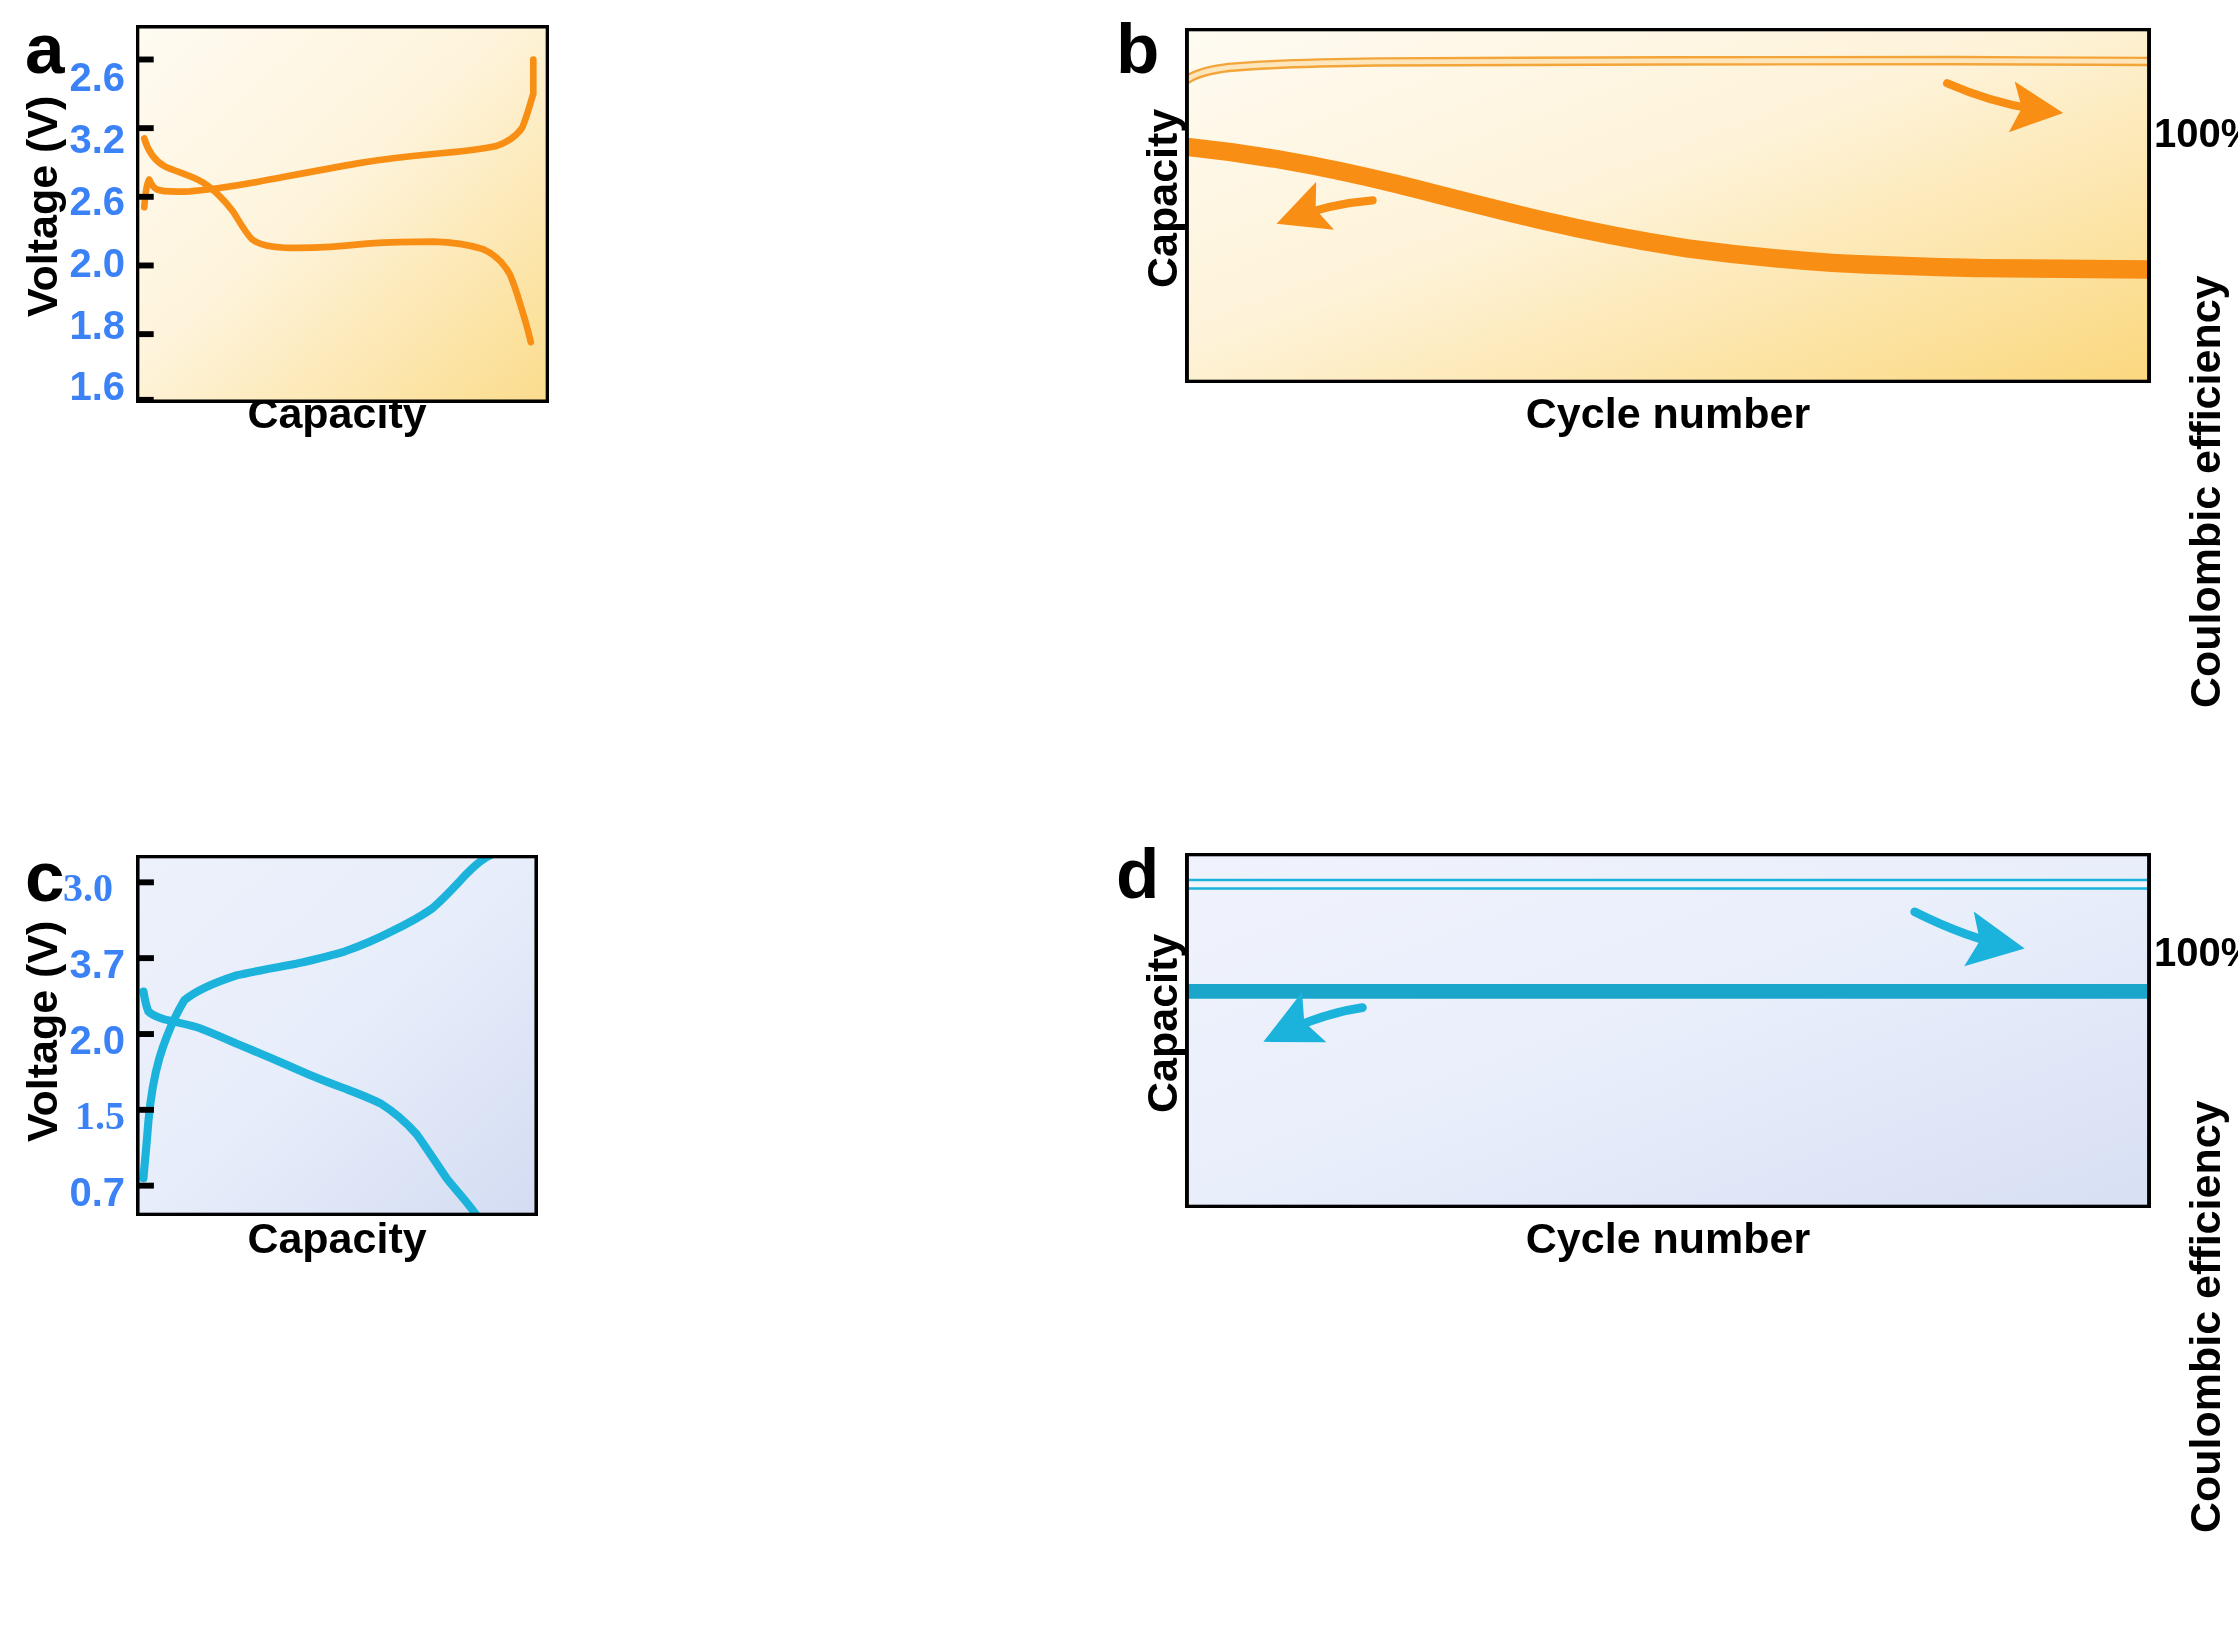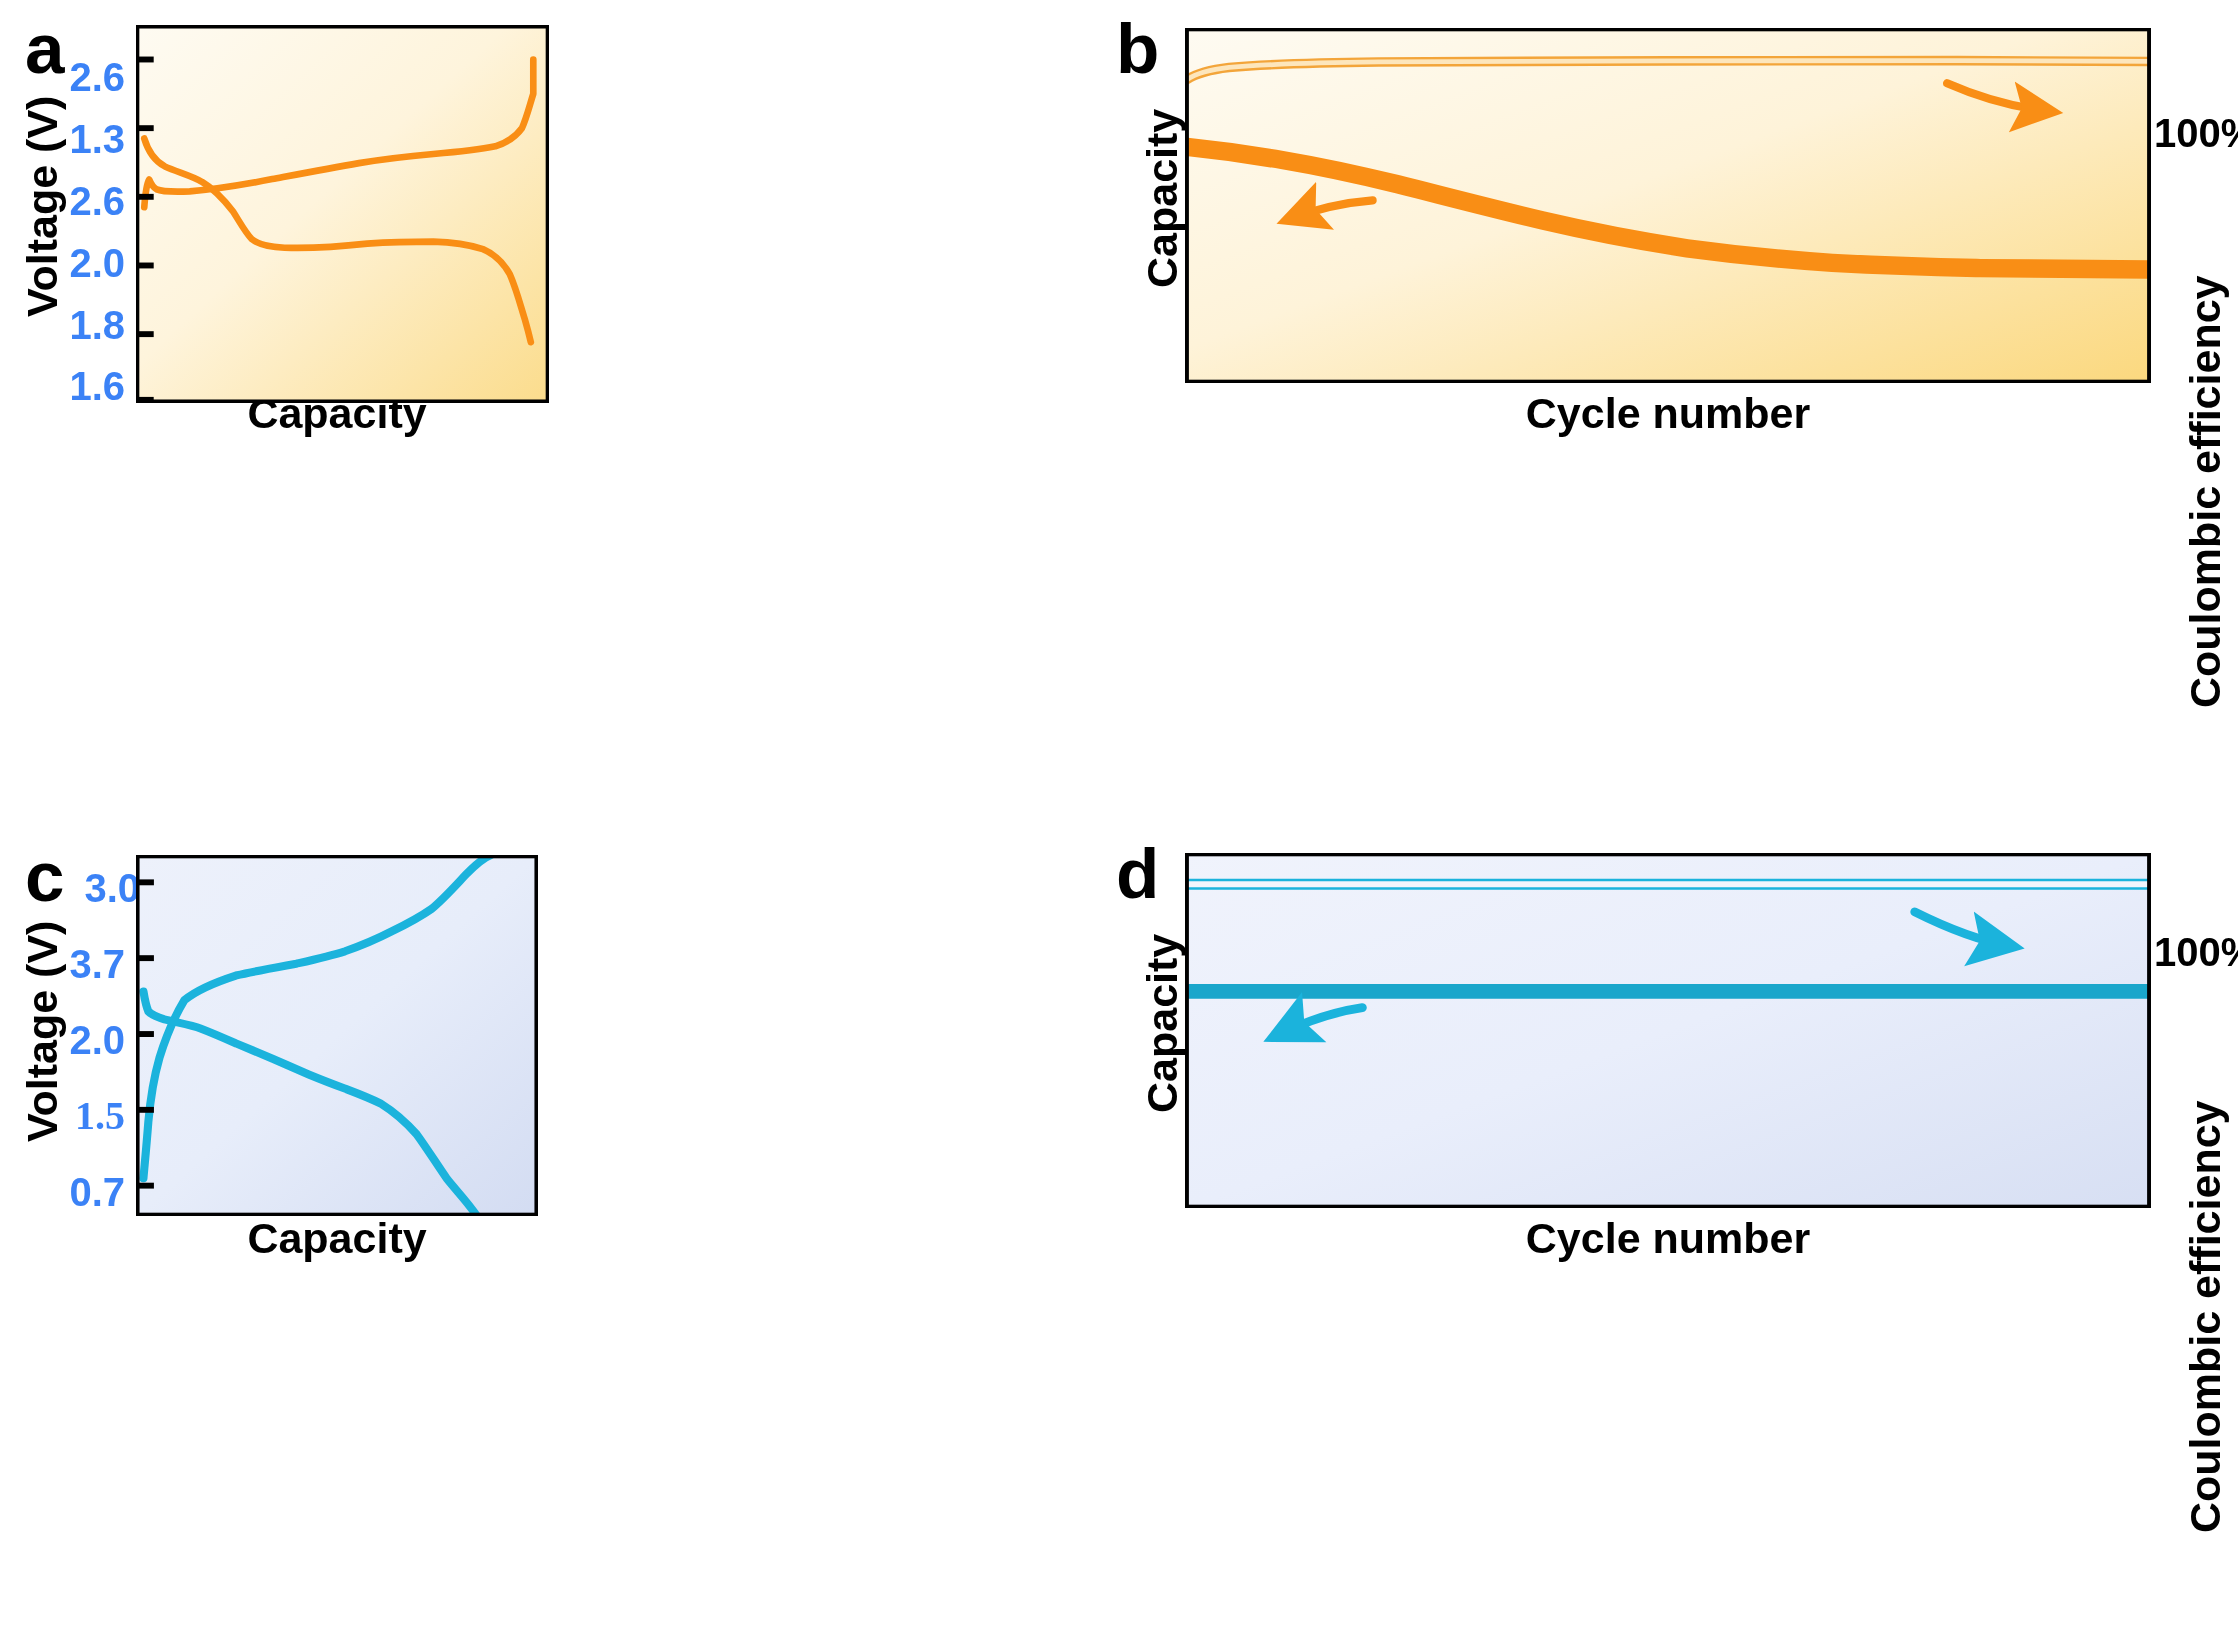--- a/index.html
+++ b/index.html
@@ -40,21 +40,21 @@
 </style>
 </head>
 <body>
 
 <div class="figure">
 
   <div class="panel" style="left:0;top:0;width:1119px;height:825px;">
     <div class="panel-letter" style="left:25px;top:13.3px;">a</div>
 
     <div class="axis-tick-label" style="left:44px;top:57px;width:81px;">2.6</div>
-    <div class="axis-tick-label" style="left:44px;top:119px;width:81px;">1.3</div>
+    <div class="axis-tick-label" style="left:44px;top:119px;width:81px;">3.2</div>
     <div class="axis-tick-label" style="left:44px;top:181px;width:81px;">2.6</div>
     <div class="axis-tick-label" style="left:44px;top:243px;width:81px;">2.0</div>
     <div class="axis-tick-label" style="left:44px;top:305px;width:81px;">1.8</div>
     <div class="axis-tick-label" style="left:44px;top:366px;width:81px;">1.6</div>
 
     <div class="axis-title-y" style="left:17.7px;top:317px;">Voltage (V)</div>
     <div class="axis-title-x" style="left:136px;top:389px;width:402px;">Capacity</div>
 
     <svg width="413" height="378" viewBox="0 0 560 512" style="position:absolute;left:136px;top:25px;">
       <defs>
@@ -107,21 +107,21 @@
 
       <path fill="none" stroke="#F98E15" stroke-width="11" stroke-linecap="round" marker-end="url(#arrB2)" d="M 254,234 C 215,237 177,246 142,259"></path>
 
       <rect x="0" y="0" width="1310" height="482" fill="none" stroke="#000" stroke-width="9"></rect>
     </svg>
   </div>
 
   <div class="panel" style="left:0;top:825px;width:1119px;height:825px;">
     <div class="panel-letter" style="left:25px;top:16px;">c</div>
 
-    <div class="axis-tick-label" style="left:59px;top:43px;width:81px;">3.0</div>
+    <div class="axis-tick-label" style="left:32px;top:43px;width:81px;font-family:Liberation Serif, serif;">3.0</div>
     <div class="axis-tick-label" style="left:44px;top:119px;width:81px;">3.7</div>
     <div class="axis-tick-label" style="left:44px;top:195px;width:81px;">2.0</div>
     <div class="axis-tick-label" style="left:44px;top:271px;width:81px;font-family:Liberation Serif, serif;">1.5</div>
     <div class="axis-tick-label" style="left:44px;top:347px;width:81px;">0.7</div>
 
     <div class="axis-title-y" style="left:17.7px;top:317px;">Voltage (V)</div>
     <div class="axis-title-x" style="left:136px;top:389px;width:402px;">Capacity</div>
 
     <svg width="402" height="361" viewBox="0 0 545 490" style="position:absolute;left:136px;top:29.5px;">
       <defs>

